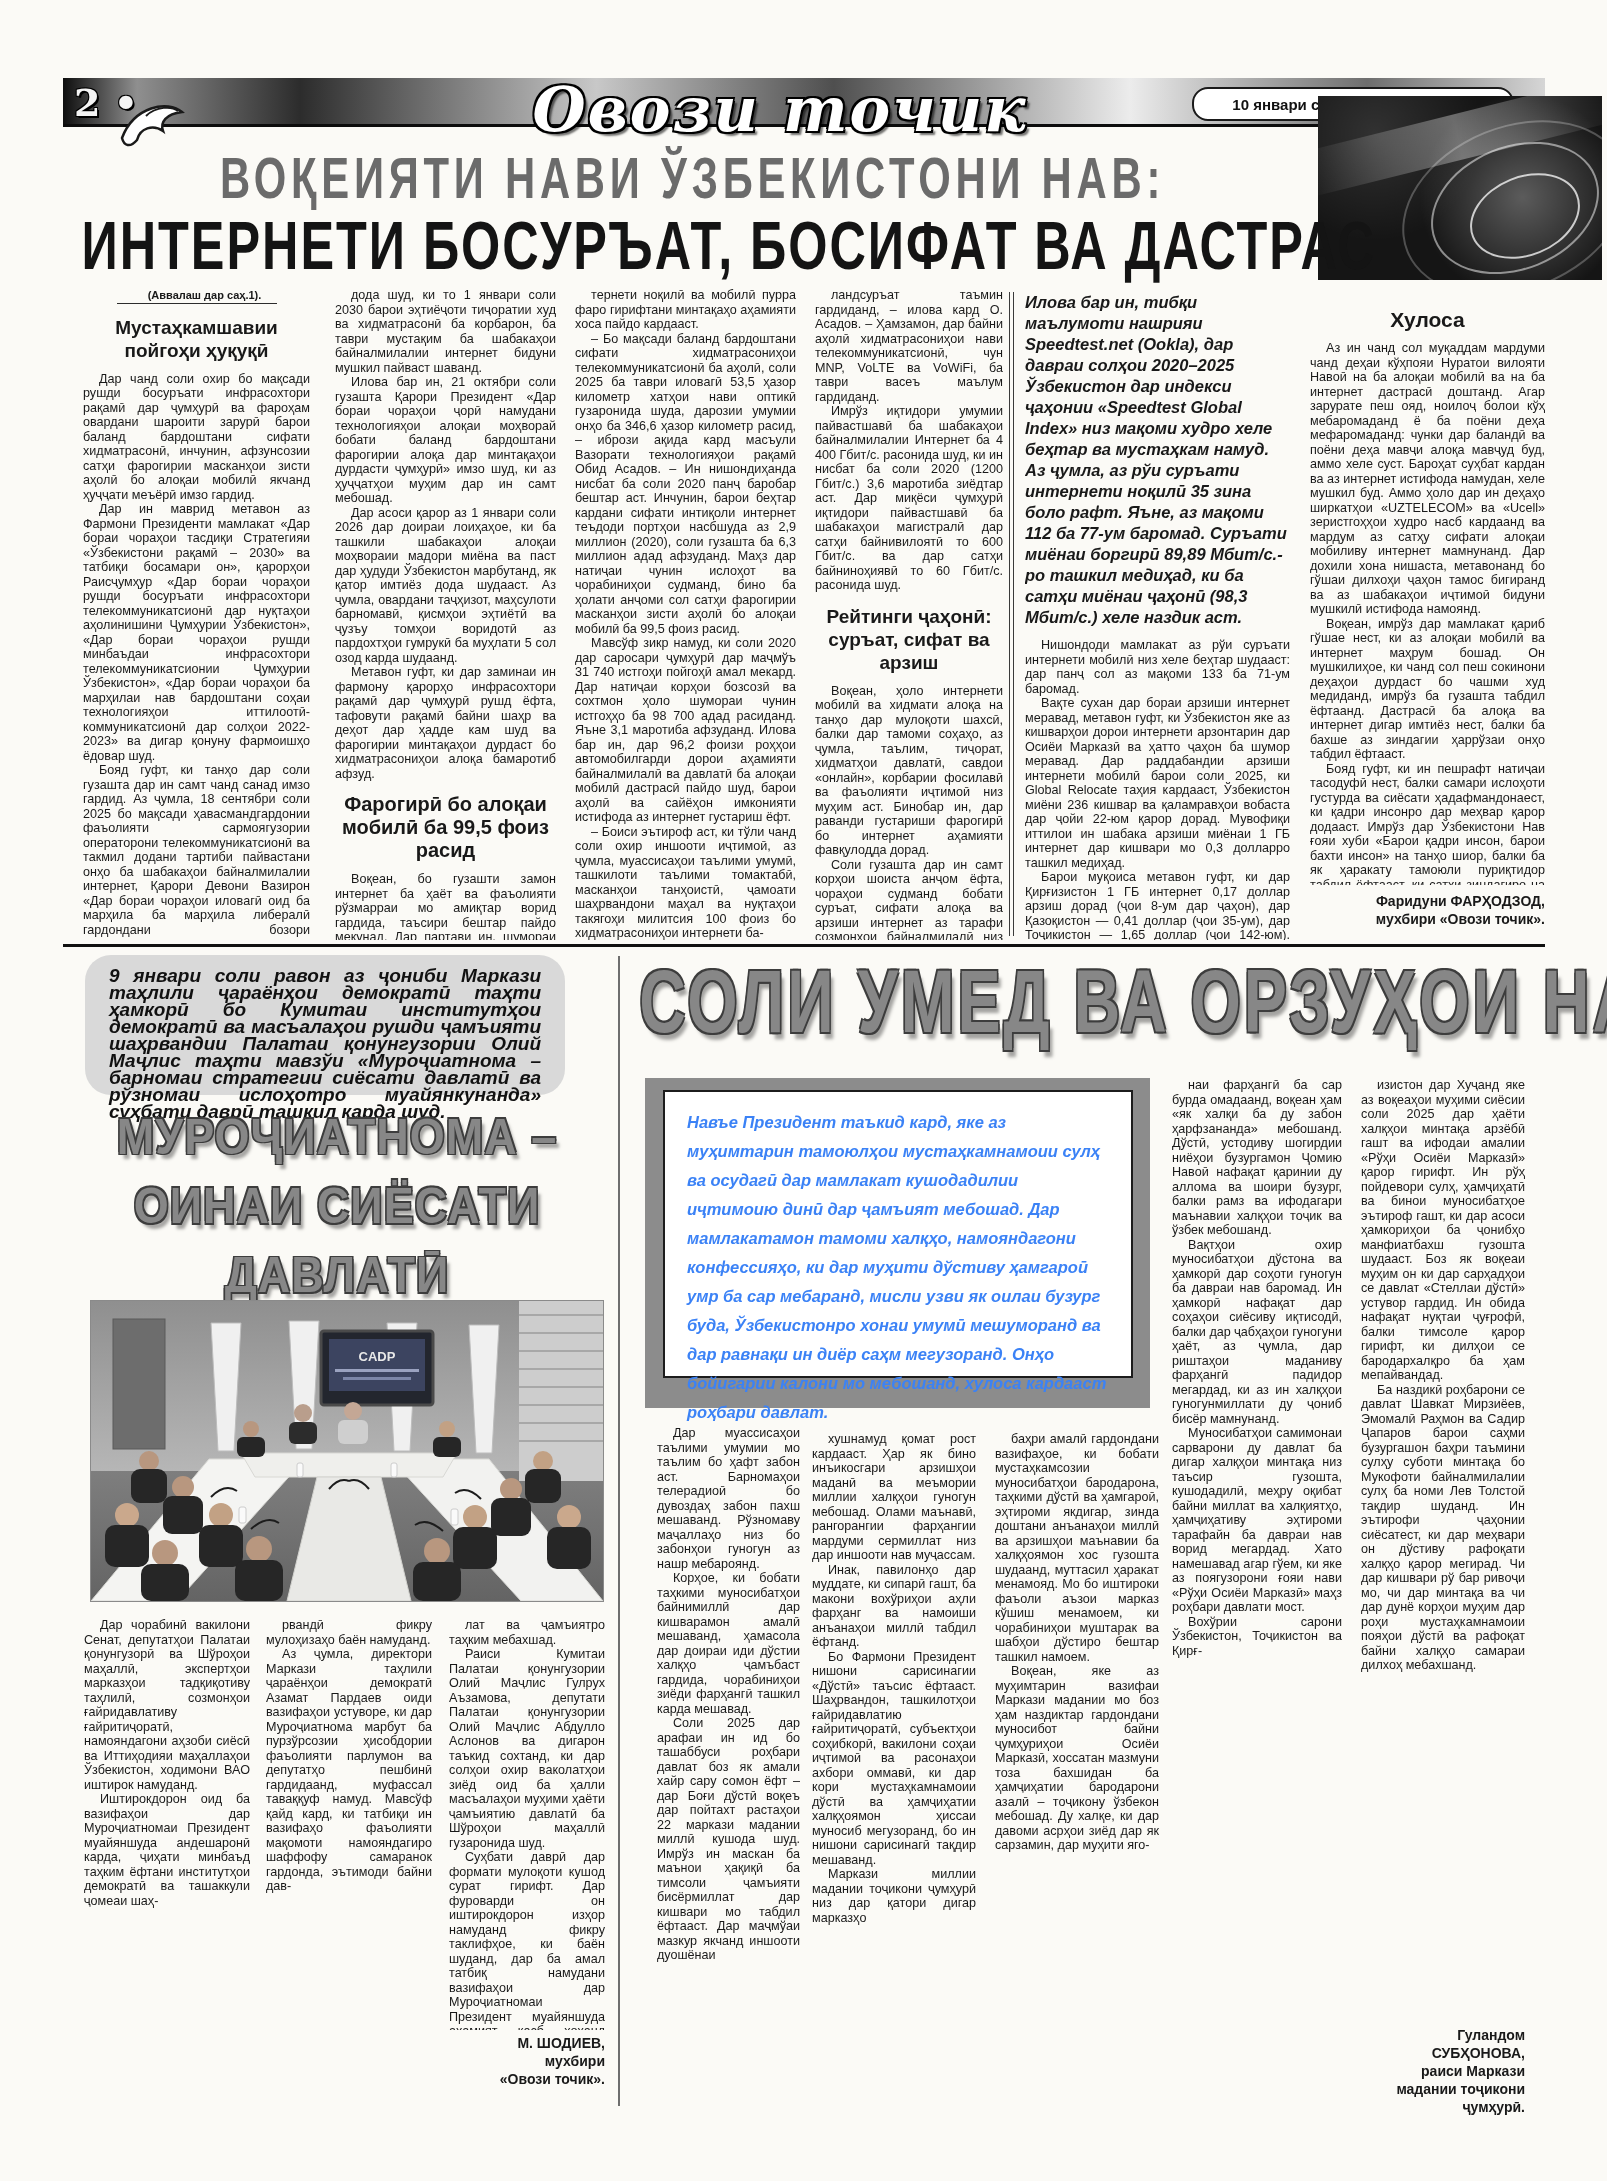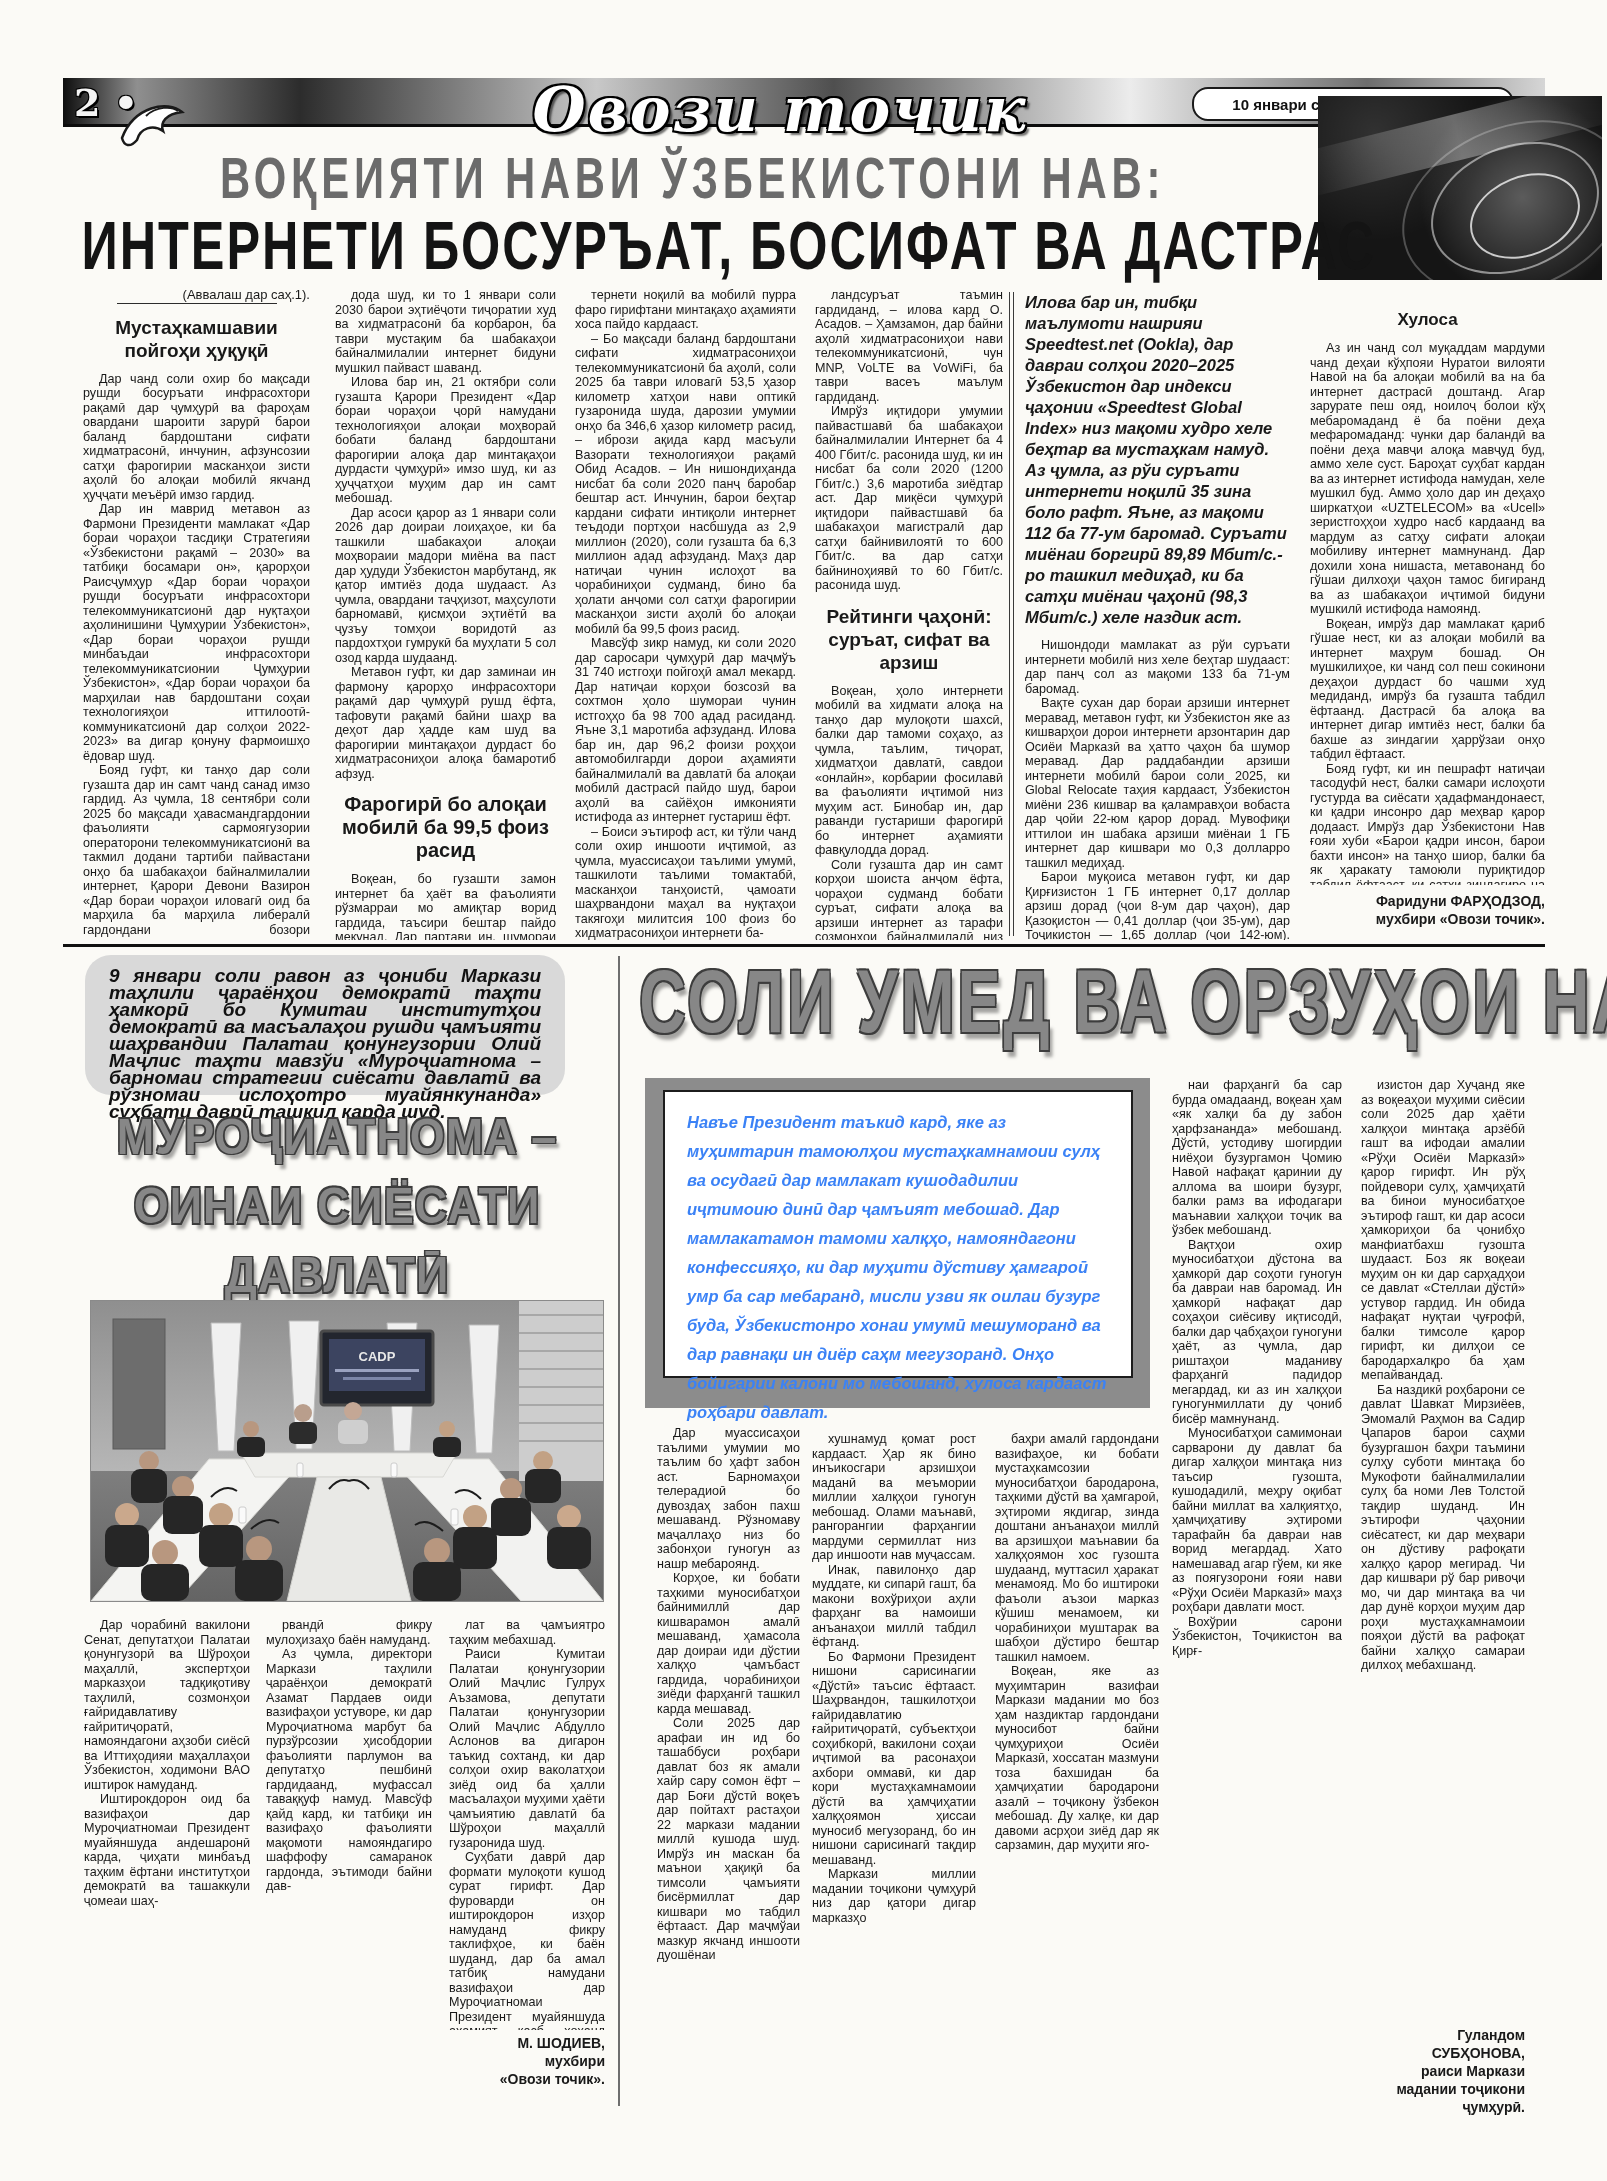--- a/index.html
+++ b/index.html
@@ -36,21 +36,21 @@
 
   
   .kicker{left:85px;top:146px;width:1215px;text-align:center;font-weight:bold;font-size:44px;
           color:#6b6b6b;letter-spacing:5px;transform:scale(.95,1.3);transform-origin:center top;white-space:nowrap;}
   .headline1{left:63px;top:206px;width:1237px;text-align:center;font-weight:bold;font-size:52px;
           color:#141414;letter-spacing:2px;transform:scale(.97,1.32);transform-origin:center top;white-space:nowrap;}
 
   
   .body-col{font-size:12.6px;line-height:14.5px;text-align:justify;overflow:hidden;}
   .body-col p{margin:0;text-indent:16px;}
-  .note{font-weight:normal;font-size:13px;text-align:right;text-indent:0;margin:0 0 6px;}
+  .note{font-weight:bold;font-size:11px;text-align:center;text-indent:0;margin:0 0 6px;}
   .notehr{width:160px;margin:0 auto 12px;border:0;border-top:1.5px solid #2c2c2c;}
   .subhead{font-weight:bold;font-size:19px;line-height:23px;text-align:center;text-indent:0;margin:12px 0 10px;}
   .subhead.first{margin-top:2px;}
   .hl{font-weight:bold;font-style:italic;font-size:16.5px;line-height:21px;text-align:left;margin-bottom:10px;}
   .byline{font-weight:bold;font-size:14px;line-height:18px;text-align:right;white-space:pre-line;}
   .drule{width:3px;border-left:1.5px solid #3a3a3a;border-right:1.5px solid #3a3a3a;}
   .vrule{width:1.5px;background:#6e6e6e;}
   .divider{left:63px;top:944px;width:1482px;height:2.5px;background:#101010;}
 
   
@@ -146,21 +146,21 @@
   <div class="abs body-col" style="left:1025px;top:292px;width:265px;height:648px;">
     <div class="hl">Илова бар ин, тибқи маълумоти нашрияи Speedtest.net (Ookla), дар давраи солҳои 2020–2025 Ўзбекистон дар индекси ҷаҳонии «Speedtest Global Index» низ мақоми худро хеле беҳтар ва мустаҳкам намуд. Аз ҷумла, аз рўи суръати интернети ноқилӣ 35 зина боло рафт. Яъне, аз мақоми 112 ба 77-ум баромад. Суръати миёнаи боргирӣ 89,89 Мбит/с.-ро ташкил медиҳад, ки ба сатҳи миёнаи ҷаҳонӣ (98,3 Мбит/с.) хеле наздик аст.</div>
     <div>
         <p>Нишондоди мамлакат аз рўи суръати интернети мобилӣ низ хеле беҳтар шудааст: дар панҷ сол аз мақоми 133 ба 71-ум баромад.</p>
         <p>Вақте сухан дар бораи арзиши интернет меравад, метавон гуфт, ки Ўзбекистон яке аз кишварҳои дорои интернети арзонтарин дар Осиёи Марказӣ ва ҳатто ҷаҳон ба шумор меравад. Дар раддабандии арзиши интернети мобилӣ барои соли 2025, ки Global Relocate таҳия кардааст, Ўзбекистон миёни 236 кишвар ва қаламравҳои вобаста дар ҷойи 22-юм қарор дорад. Мувофиқи иттилои ин шабака арзиши миёнаи 1 ГБ интернет дар кишвари мо 0,3 долларро ташкил медиҳад.</p>
         <p>Барои муқоиса метавон гуфт, ки дар Қирғизистон 1 ГБ интернет 0,17 доллар арзиш дорад (ҷои 8-ум дар ҷаҳон), дар Қазоқистон — 0,41 доллар (ҷои 35-ум), дар Тоҷикистон — 1,65 доллар (ҷои 142-юм). Туркманистон дар қатори даҳгонаи давлатҳоест, ки нархи интернет гарон аст – ба ҳисоби миёна 11,42 доллар барои 1 ГБ (ҷойи 230).</p>
       </div>
   </div>
 
   <div class="abs body-col" style="left:1310px;top:288px;width:235px;height:597px;">
-    <div class="subhead first" style="font-size:17px;margin-top:20px;">Хулоса</div>
+    <div class="subhead first" style="font-size:21px;margin-top:20px;">Хулоса</div>
     <div>
         <p>Аз ин чанд сол муқаддам мардуми чанд деҳаи кўҳпояи Нуратои вилояти Навоӣ на ба алоқаи мобилӣ ва на ба интернет дастрасӣ доштанд. Агар зарурате пеш ояд, ноилоҷ болои кўҳ мебаромаданд ё ба поёни деҳа мефаромаданд: чунки дар баландӣ ва поёни деҳа мавҷи алоқа мавҷуд буд, аммо хеле суст. Бароҳат суҳбат кардан ва аз интернет истифода намудан, хеле мушкил буд. Аммо ҳоло дар ин деҳаҳо ширкатҳои «UZTELECOM» ва «Ucell» зеристгоҳҳои худро насб кардаанд ва мардум аз сатҳу сифати алоқаи мобиливу интернет мамнунанд. Дар дохили хона нишаста, метавонанд бо гўшаи дилхоҳи ҷаҳон тамос бигиранд ва аз шабакаҳои иҷтимоӣ бидуни мушкилӣ истифода намоянд.</p>
         <p>Воқеан, имрўз дар мамлакат қариб гўшае нест, ки аз алоқаи мобилӣ ва интернет маҳрум бошад. Он мушкилиҳое, ки чанд сол пеш сокинони деҳаҳои дурдаст бо чашми худ медиданд, имрўз ба гузашта табдил ёфтаанд. Дастрасӣ ба алоқа ва интернет дигар имтиёз нест, балки ба бахше аз зиндагии ҳаррўзаи онҳо табдил ёфтааст.</p>
         <p>Бояд гуфт, ки ин пешрафт натиҷаи тасодуфӣ нест, балки самари ислоҳоти густурда ва сиёсати ҳадафмандонаест, ки қадри инсонро дар меҳвар қарор додааст. Имрўз дар Ўзбекистони Нав ғояи хуби «Барои қадри инсон, барои бахти инсон» на танҳо шиор, балки ба як ҳаракату тамоюли пуриқтидор табдил ёфтааст, ки сатҳи зиндагиро на танҳо дар марказҳои шаҳру ноҳия, балки дар деҳоти дурдасту кўҳпояҳо ҳам тағйир медиҳад. Ва маҳз дар ин замина, интернети босуръат, босифат ва дастрас ба воқеияти нави Ўзбекистони Нав табдил меёбад.</p>
       </div>
   </div>
   <div class="abs byline" style="left:1310px;top:892px;width:235px;">Фаридуни ФАРҲОДЗОД,
 мухбири «Овози точик».</div>
 
   <div class="abs divider"></div>

